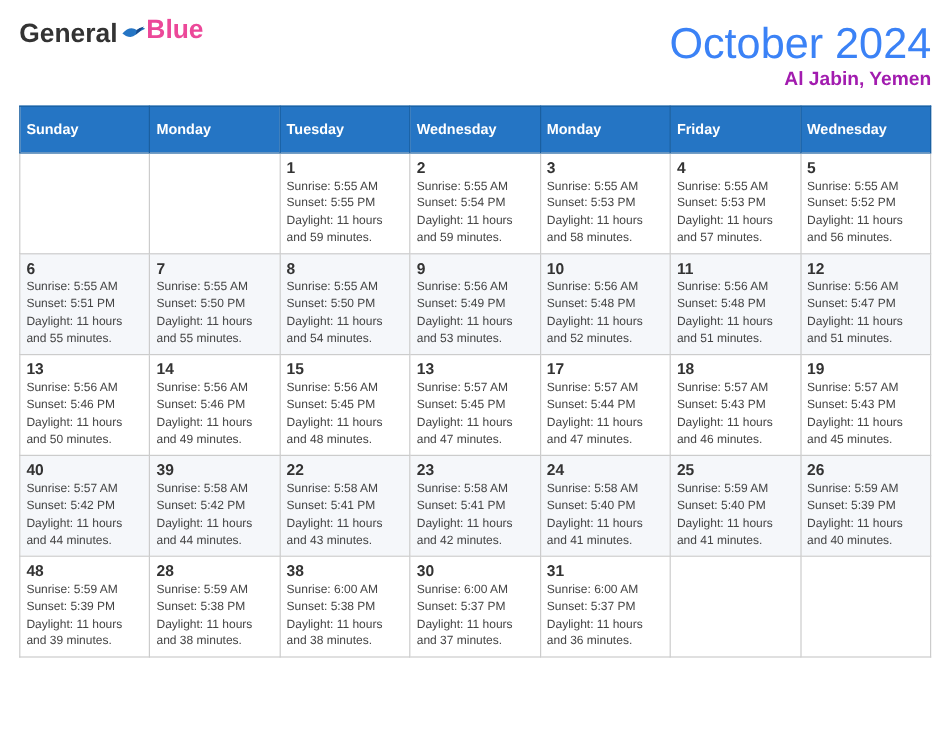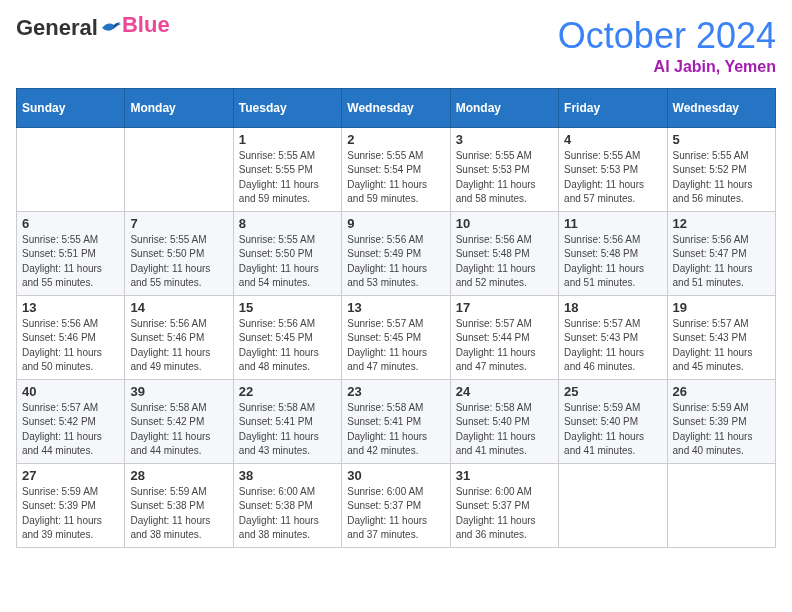--- a/index.html
+++ b/index.html
@@ -276,21 +276,21 @@
         </td>
         <td>
           <span class="day-num">26</span>
           <div class="day-info" style="white-space: pre-line;">Sunrise: 5:59 AM
 Sunset: 5:39 PM
 Daylight: 11 hours and 40 minutes.</div>
         </td>
       </tr>
       <tr>
         <td>
-          <span class="day-num">27</span>
+          <span class="day-num">48</span>
           <div class="day-info" style="white-space: pre-line;">Sunrise: 5:59 AM
 Sunset: 5:39 PM
 Daylight: 11 hours and 39 minutes.</div>
         </td>
         <td>
           <span class="day-num">28</span>
           <div class="day-info" style="white-space: pre-line;">Sunrise: 5:59 AM
 Sunset: 5:38 PM
 Daylight: 11 hours and 38 minutes.</div>
         </td>

